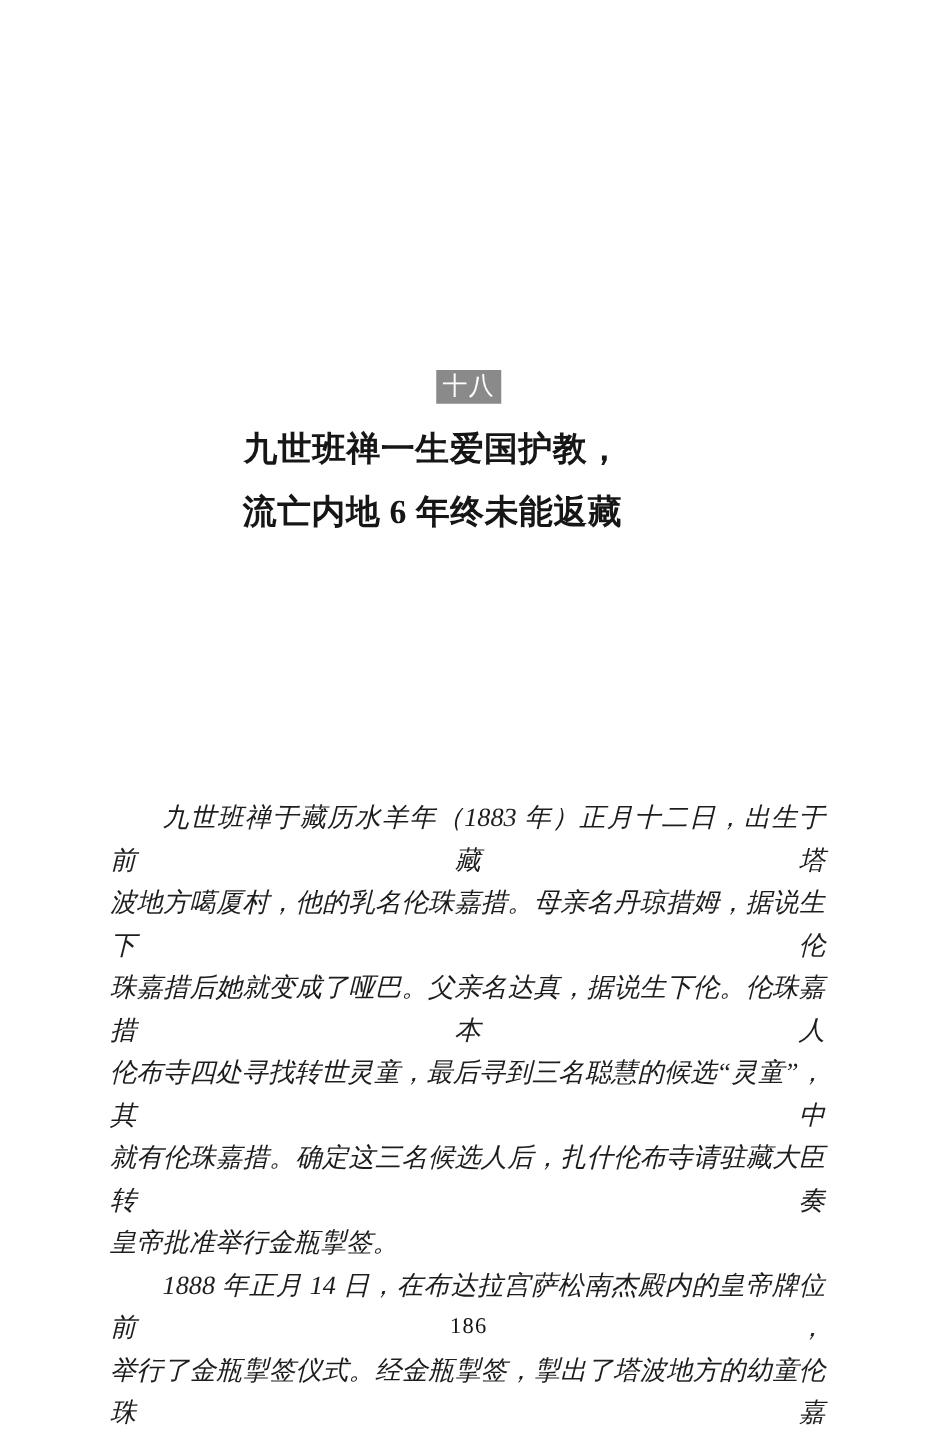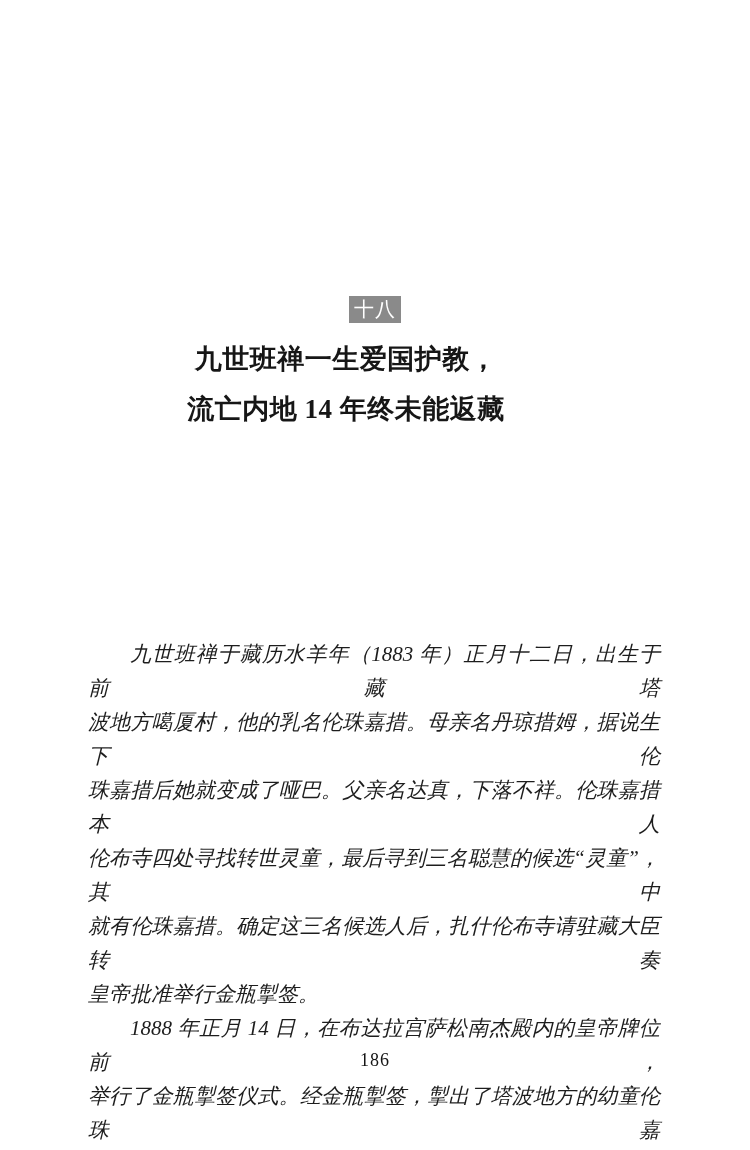--- a/index.html
+++ b/index.html
@@ -75,29 +75,29 @@
 </style>
 </head>
 <body>
 
 <div class="page">
 
   <div class="chapter-badge">十八</div>
 
   <div class="chapter-title">
     <div>九世班禅一生爱国护教，</div>
-    <div>流亡内地 14 年终未能返藏</div>
+    <div>流亡内地 6 年终未能返藏</div>
   </div>
 
   <div class="body-text">
 
     <div>
       <div class="tline first">九世班禅于藏历水羊年（1883 年）正月十二日，出生于前藏塔</div>
       <div class="tline">波地方噶厦村，他的乳名伦珠嘉措。母亲名丹琼措姆，据说生下伦</div>
-      <div class="tline">珠嘉措后她就变成了哑巴。父亲名达真，下落不祥。伦珠嘉措本人</div>
+      <div class="tline">珠嘉措后她就变成了哑巴。父亲名达真，据说生下伦。伦珠嘉措本人</div>
       <div class="tline">伦布寺四处寻找转世灵童，最后寻到三名聪慧的候选“灵童”，其中</div>
       <div class="tline">就有伦珠嘉措。确定这三名候选人后，扎什伦布寺请驻藏大臣转奏</div>
       <div class="tline short">皇帝批准举行金瓶掣签。</div>
     </div>
 
     <div>
       <div class="tline first">1888 年正月 14 日，在布达拉宫萨松南杰殿内的皇帝牌位前，</div>
       <div class="tline">举行了金瓶掣签仪式。经金瓶掣签，掣出了塔波地方的幼童伦珠嘉</div>
 
     </div>

